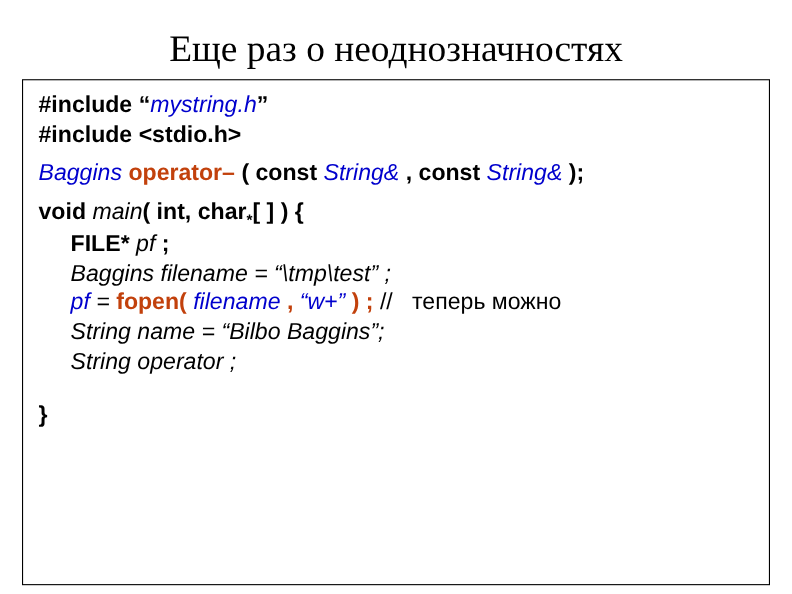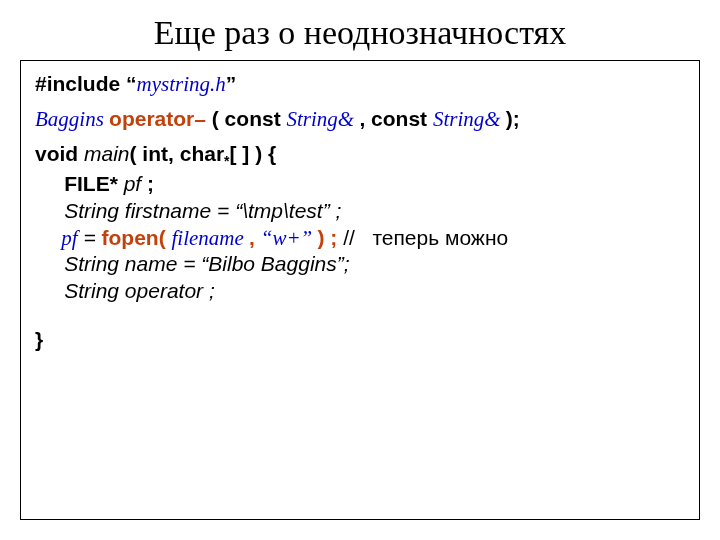--- a/index.html
+++ b/index.html
@@ -13,60 +13,61 @@
   }
   .slide {
     width: 720px;
     height: 540px;
     box-sizing: border-box;
     padding: 10px 20px 20px 20px;
   }
   .title {
     font-size: 34px;
     text-align: center;
-    margin: 4px 0 8px 0;
+    margin: 16px 0 8px 0;
     font-weight: normal;
   }
   .codebox {
     border: 1.5px solid #000;
     padding: 10px 14px 14px 14px;
     box-sizing: border-box;
     min-height: 460px;
   }
   .line {
     font-family: Arial, "Helvetica Neue", Helvetica, sans-serif;
     font-size: 21px;
     line-height: 1.28;
     white-space: pre;
   }
   .bold { font-weight: bold; }
   .italic { font-style: italic; }
-  .blue { color: #0000cd; font-family: Liberation Serif, serif; }
+  .blue { color: #0000cd; }
   .red  { color: #c2410c; }
   .sub  { font-size: 14px; vertical-align: sub; }
   .gap-top { margin-top: 8px; }
 </style>
 </head>
 <body>
 
 <div class="slide">
   <h1 class="title">Еще раз о неоднозначностях</h1>
 
   <div class="codebox">
 
     <div class="line"><span class="bold">#include “</span><span class="italic blue">mystring.h</span><span class="bold">”</span></div>
 
+    <div class="line bold">#include &lt;stdio.h&gt;</div>
 
     <div class="line gap-top"><span class="italic blue">Baggins </span><span class="bold red">operator– </span><span class="bold">( const </span><span class="italic blue">String&amp; </span><span class="bold">, const </span><span class="italic blue">String&amp; </span><span class="bold">);</span></div>
 
     <div class="line gap-top"><span class="bold">void </span><span class="italic">main</span><span class="bold">( int, char</span><span class="bold sub">*</span><span class="bold">[ ] ) {</span></div>
 
     <div class="line"><span class="bold">     FILE* </span><span class="italic">pf</span><span class="bold"> ;</span></div>
 
-    <div class="line italic">     String firstname = “\tmp\test” ;</div>
+    <div class="line italic">     Baggins filename = “\tmp\test” ;</div>
 
     <div class="line"><span class="italic blue">     pf</span><span class="italic"> = </span><span class="bold red">fopen( </span><span class="italic blue">filename </span><span class="bold red">, </span><span class="italic blue">“w+” </span><span class="bold red">) ;</span><span> //   теперь можно</span></div>
 
 
     <div class="line italic">     String name = “Bilbo Baggins”;</div>
 
     <div class="line italic">     String operator ;</div>
 
 
     <div class="line bold gap-top" style="margin-top:22px">}</div>

